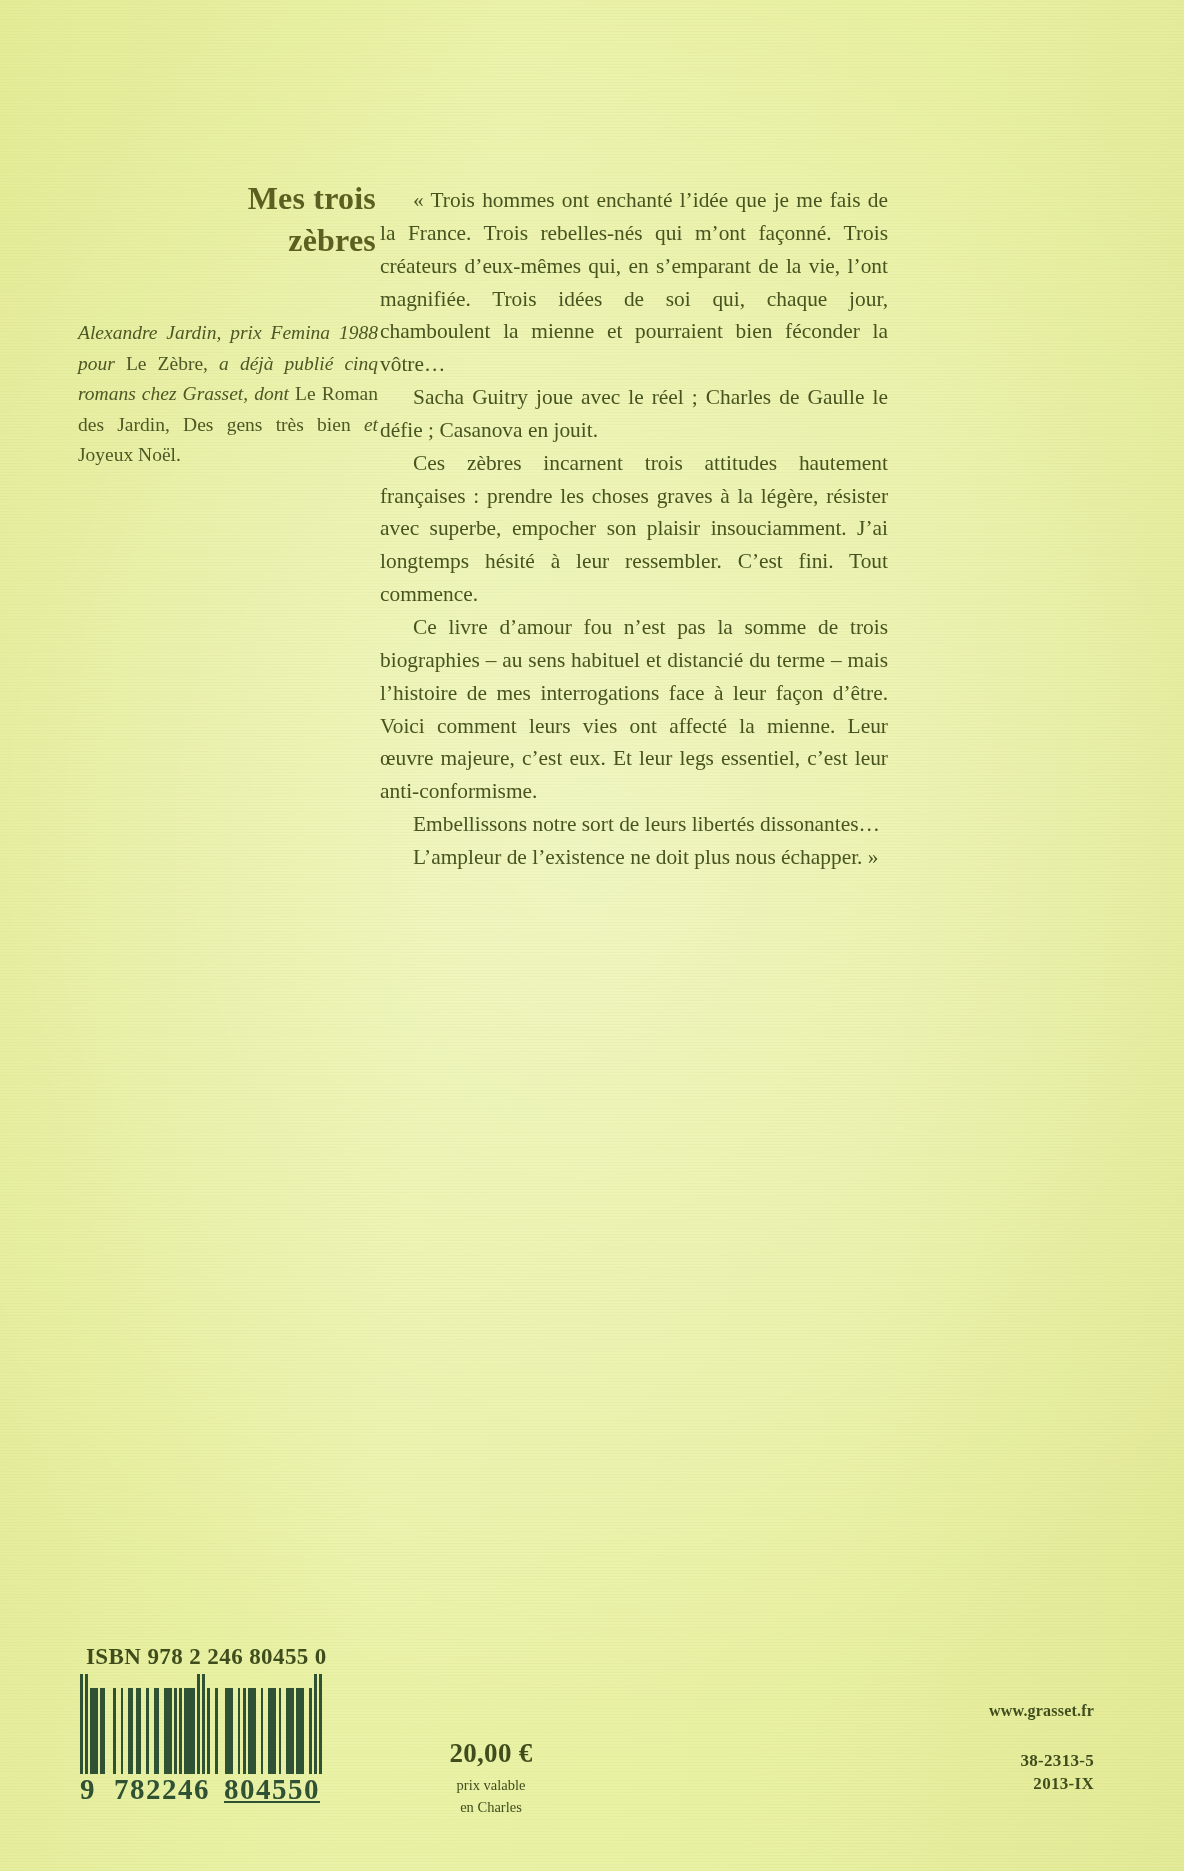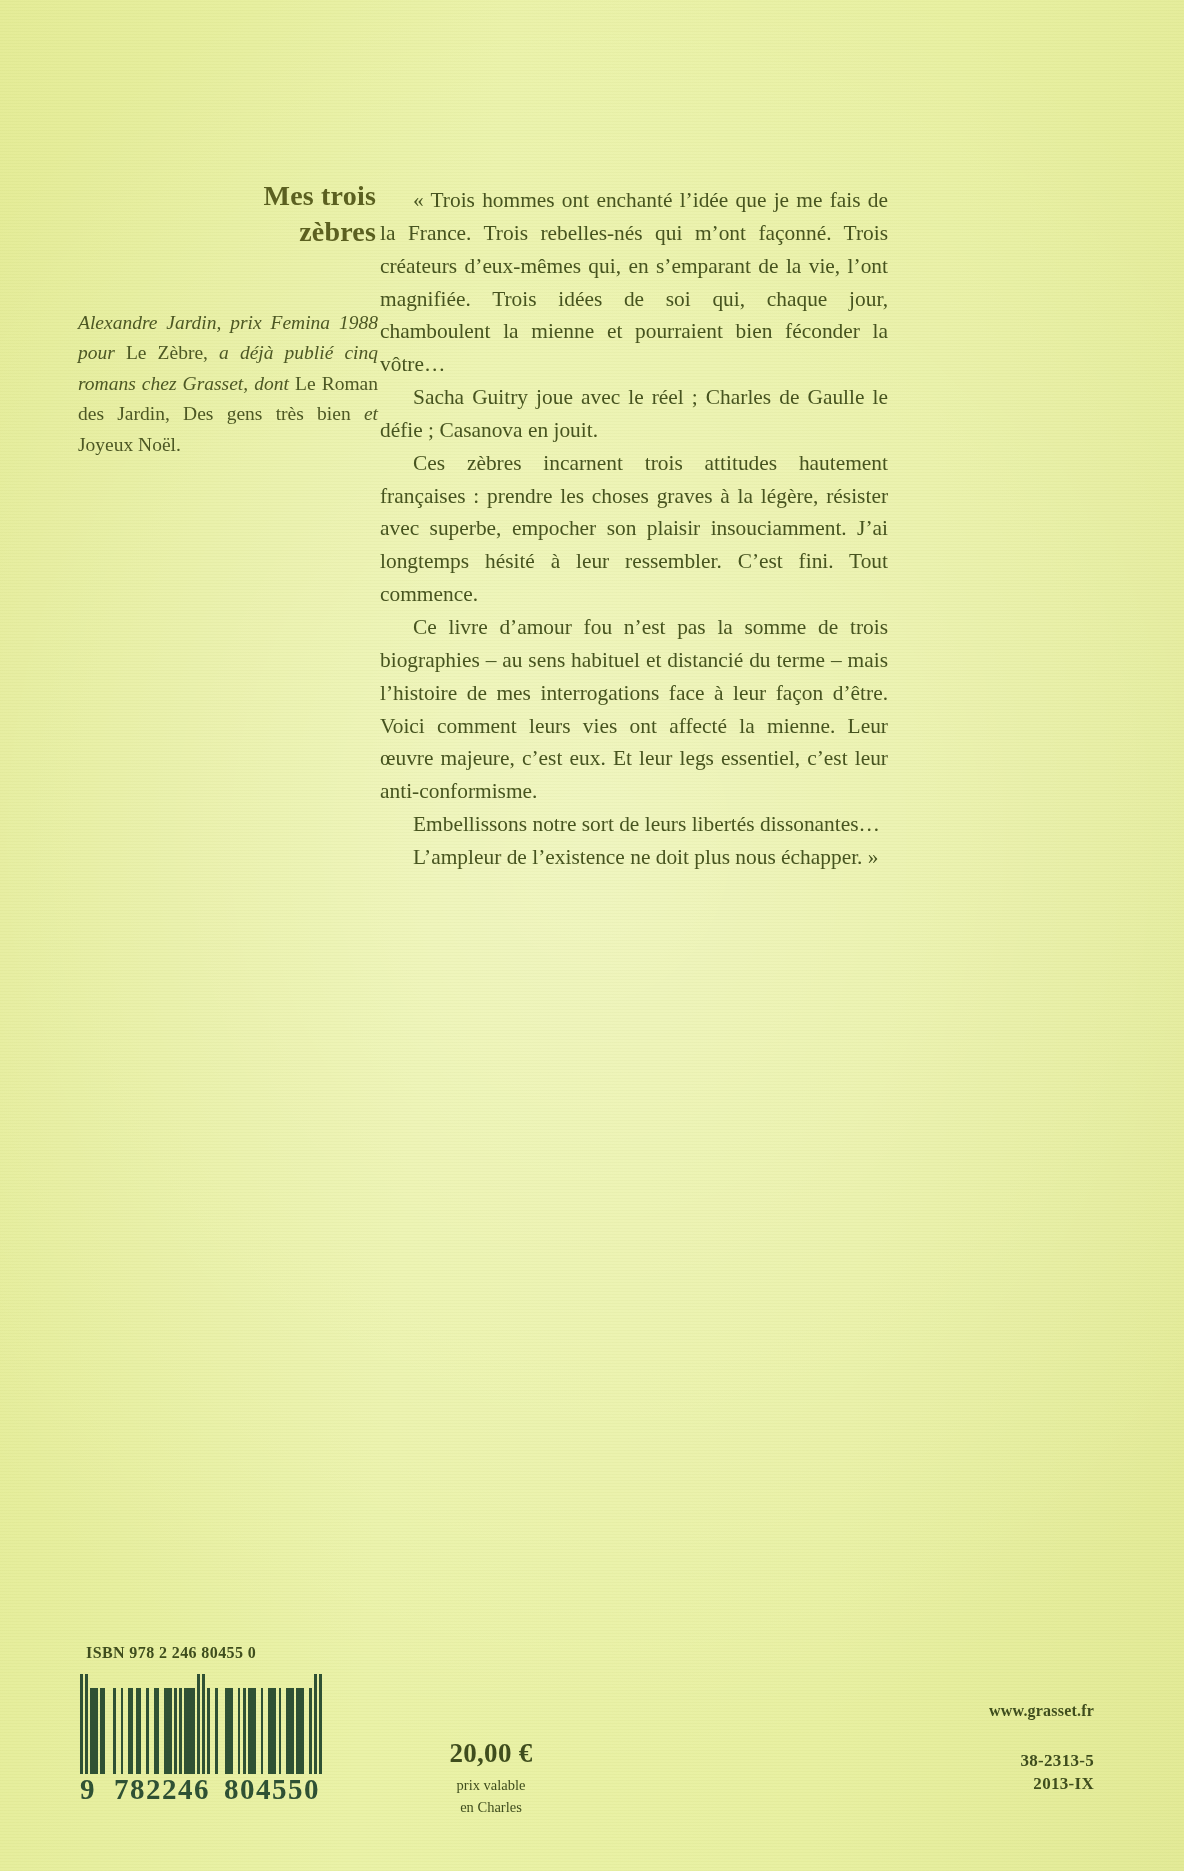--- a/index.html
+++ b/index.html
@@ -48,21 +48,21 @@
 
   .left-col {
     position: absolute;
     left: 78px;
     top: 178px;
     width: 300px;
   }
 
   .book-title {
     text-align: right;
-    font-size: 28px;
+    font-size: 32px;
     line-height: 1.30;
     letter-spacing: 0.2px;
     color: #5b6020;
     font-family: "Liberation Serif", serif;
     margin: 0;
     padding-right: 2px;
   }
   .book-title .t-line { display: block; white-space: nowrap; }
 
   .bio {
@@ -105,21 +105,21 @@
     left: 0;
     top: 1630px;
     width: 1184px;
     height: 240px;
   }
 
   .isbn-line {
     position: absolute;
     left: 86px;
     top: 14px;
-    font-size: 16px;
+    font-size: 23px;
     font-weight: bold;
     letter-spacing: 0.4px;
     color: #3f4d1d;
     font-family: "Liberation Serif", serif;
   }
 
   .barcode-wrap {
     position: absolute;
     left: 80px;
     top: 44px;
@@ -145,21 +145,21 @@
     font-size: 29px;
     font-weight: bold;
     color: #2f5134;
     letter-spacing: 0.5px;
     font-family: "Liberation Serif", serif;
     line-height: 1;
   }
   .ean-digits .lead { width: 26px; }
   .ean-digits .grp { letter-spacing: 1.5px; }
   .ean-digits .grp.left { margin-left: 8px; }
-  .ean-digits .grp.right { margin-left: 14px; }
+  .ean-digits .grp.right { margin-left: 14px; text-decoration: underline; }
 
   .price-block {
     position: absolute;
     left: 396px;
     top: 108px;
     width: 190px;
     text-align: center;
     color: #3f4d1d;
   }
   .price-block .price {

